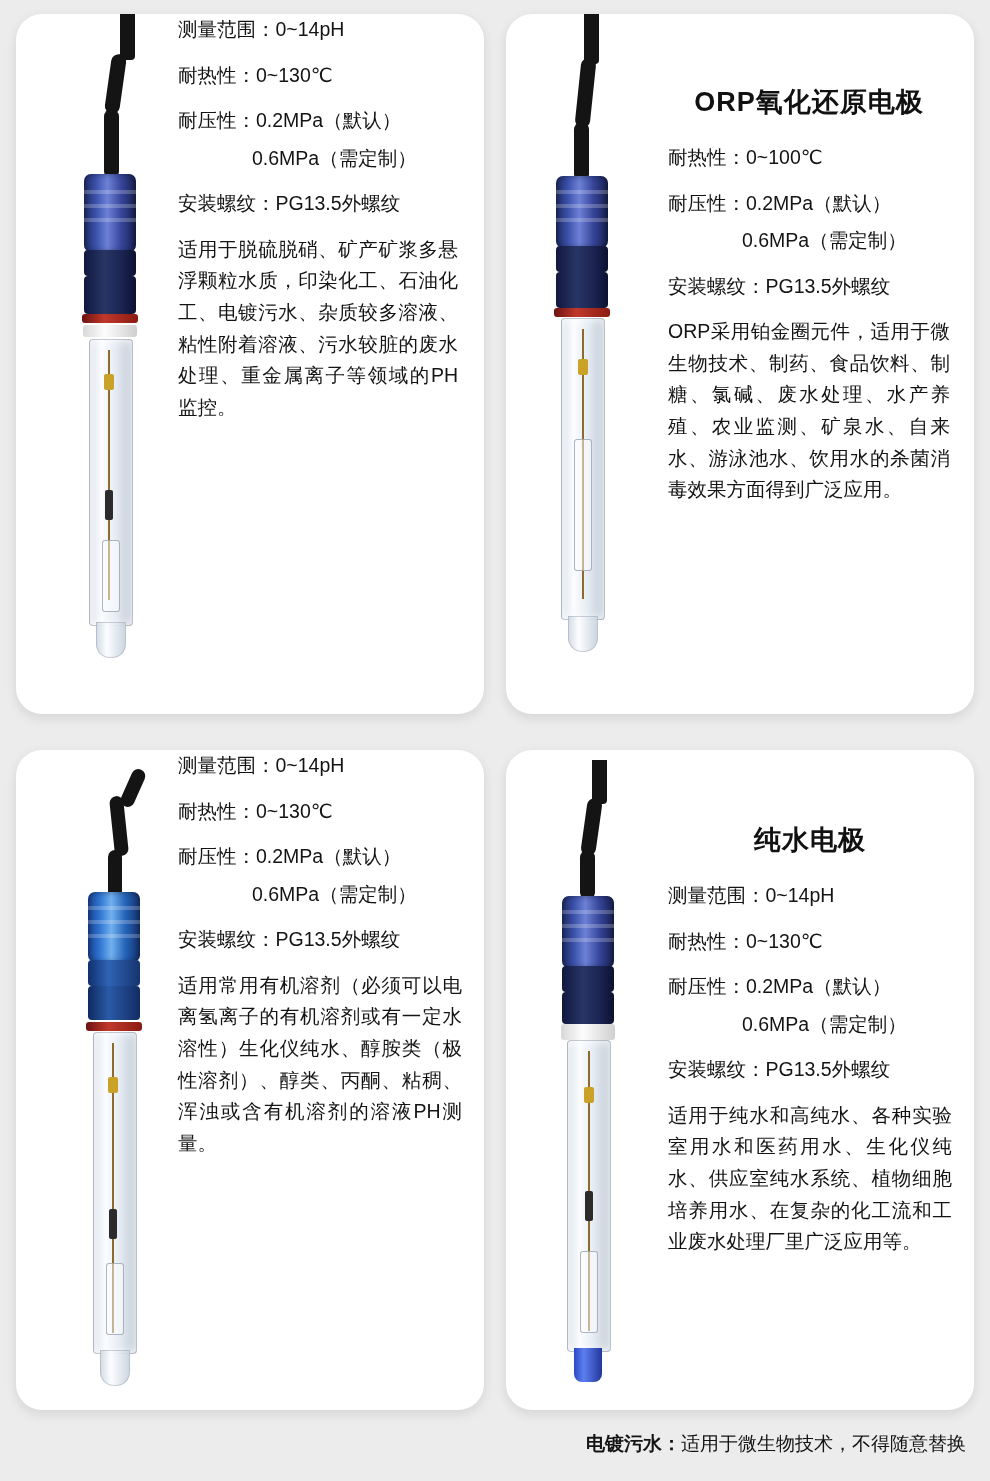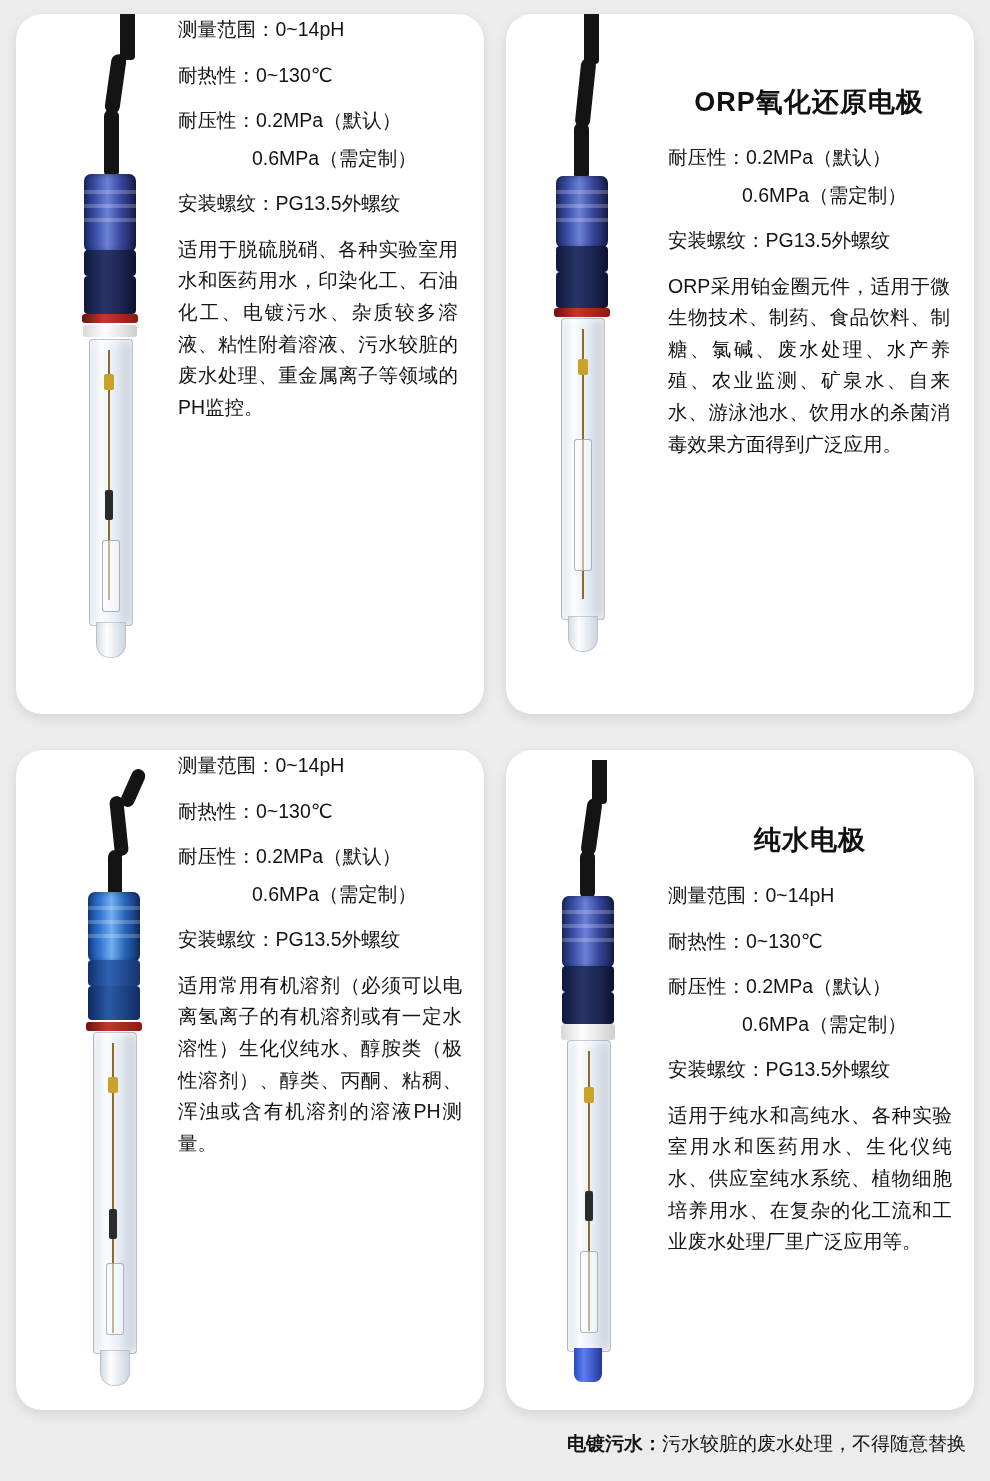--- a/index.html
+++ b/index.html
@@ -226,21 +226,21 @@
             </div>
             <div class="glass-tip" style="left:80px; top:608px;"></div>
           </div>
         </div>
         <div class="text-col">
           <p class="spec">测量范围：0~14pH</p>
           <p class="spec">耐热性：0~130℃</p>
           <p class="spec">耐压性：0.2MPa（默认）</p>
           <p class="spec indent">0.6MPa（需定制）</p>
           <p class="spec">安装螺纹：PG13.5外螺纹</p>
-          <p class="desc">适用于脱硫脱硝、各种实验室用水和医药用水，印染化工、石油化工、电镀污水、杂质较多溶液、粘性附着溶液、污水较脏的废水处理、重金属离子等领域的PH监控。</p>
+          <p class="desc">适用于脱硫脱硝、矿产矿浆多悬浮颗粒水质，印染化工、石油化工、电镀污水、杂质较多溶液、粘性附着溶液、污水较脏的废水处理、重金属离子等领域的PH监控。</p>
         </div>
       </div>
     </div>
 
     <div class="card c2">
       <div class="card-inner">
         <div class="probe-col">
           <div class="probe">
             <div class="cable cable-main" style="left:78px; height:50px;"></div>
             <div class="cable" style="left:72px; top:44px; width:15px; height:70px; transform:rotate(6deg);"></div>
@@ -256,20 +256,21 @@
             <div class="glass" style="left:55px; top:304px; height:300px;">
               <div class="inner-wire" style="left:20px; top:10px; height:270px;"></div>
               <div class="inner-band" style="left:16px; top:40px;"></div>
               <div class="inner-tube" style="left:12px; top:120px; height:130px;"></div>
             </div>
             <div class="glass-tip" style="left:62px; top:602px;"></div>
           </div>
         </div>
         <div class="text-col">
           <div class="card-title">ORP氧化还原电极</div>
+          <p class="spec">耐热性：0~100℃</p>
           <p class="spec">耐压性：0.2MPa（默认）</p>
           <p class="spec indent">0.6MPa（需定制）</p>
           <p class="spec">安装螺纹：PG13.5外螺纹</p>
           <p class="desc">ORP采用铂金圈元件，适用于微生物技术、制药、食品饮料、制糖、氯碱、废水处理、水产养殖、农业监测、矿泉水、自来水、游泳池水、饮用水的杀菌消毒效果方面得到广泛应用。</p>
         </div>
       </div>
     </div>
 
     <div class="card c3">
       <div class="card-inner">
@@ -338,15 +339,15 @@
           <p class="spec indent">0.6MPa（需定制）</p>
           <p class="spec">安装螺纹：PG13.5外螺纹</p>
           <p class="desc">适用于纯水和高纯水、各种实验室用水和医药用水、生化仪纯水、供应室纯水系统、植物细胞培养用水、在复杂的化工流和工业废水处理厂里广泛应用等。</p>
         </div>
       </div>
     </div>
 
   </div>
 
   <div class="footnote">
-    <b>电镀污水：</b><span>污水较脏的废水处理，不得随意替换</span>
+    <b>电镀污水：</b><span>适用于微生物技术，不得随意替换</span>
   </div>
 </div>
 
 </body></html>

